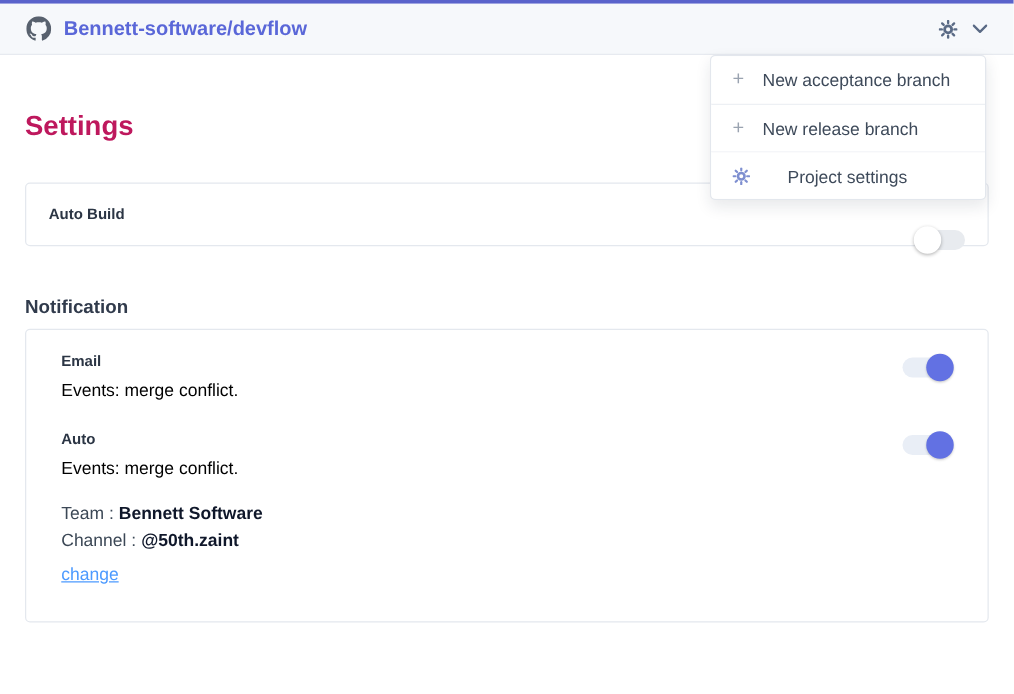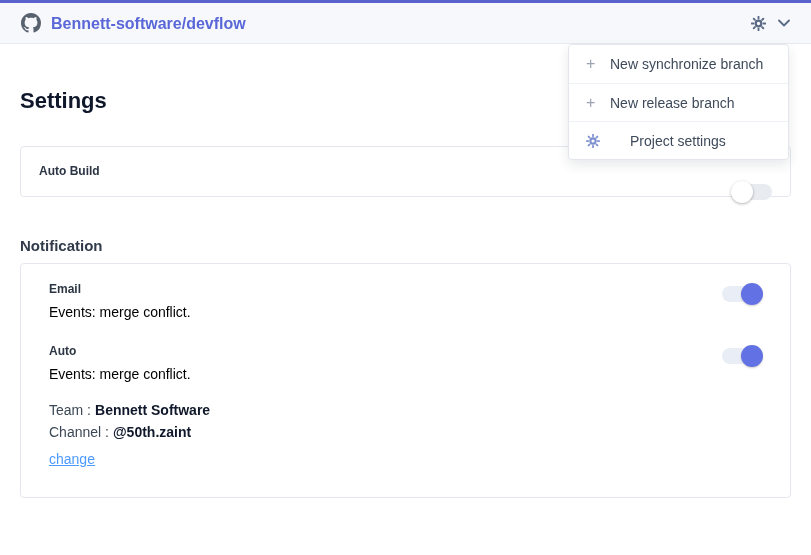--- a/index.html
+++ b/index.html
@@ -29,21 +29,21 @@
     display:flex; align-items:center; height:38px; padding:0 17px;
     font-size:14px; color:#3e4a5a; cursor:pointer; background:#fff;
   }
   .dd-item + .dd-item { border-top:1px solid #edf0f4; }
   .dd-item:first-child { border-radius:4px 4px 0 0; }
   .dd-item:last-child { border-radius:0 0 4px 4px;gap:20px; }
   .dd-icon { width:24px; flex:0 0 24px; color:#9aa3b0; font-size:16px; line-height:1; }
   .dd-icon svg { display:block; }
 
   .main { padding:0 20px; }
-  .page-title { font-size:22px; font-weight:600; color:#0f172a; margin:45px 0 0; line-height:24px; }
+  .page-title { font-size:22px; font-weight:600; color:#be185d; margin:45px 0 0; line-height:24px; }
 
   .card {
     background:#fff; border:1px solid #e4e8ee; border-radius:4px; position:relative;
   }
   .card-autobuild { margin-top:33px; padding:14px 18px 15px; }
   .card-title { font-size:12px; font-weight:600; color:#2b3544; margin:0; line-height:20px; }
   .desc { font-size:14.5px; line-height:22px; color:#3c4856; margin:5px 0 0; max-width:670px; }
   .inline-link { color:#4c9aff; text-decoration:underline; cursor:pointer; }
 
   .section-label { font-size:15px; font-weight:600; color:#313b4c; margin:40px 0 0; line-height:18px; }
@@ -98,21 +98,21 @@
       <svg width="12" height="8" viewBox="0 0 12 8" fill="none" stroke="#5a6a85" stroke-width="1.8" stroke-linecap="round" stroke-linejoin="round">
           <path d="M1 1.5l5 5 5-5"></path>
         </svg>
     </span>
   </div>
 </div>
 
 <div class="dropdown">
   <div class="dd-item">
     <span class="dd-icon">+</span>
-    <span>New synchronize branch</span>
+    <span>New acceptance branch</span>
   </div>
   <div class="dd-item">
     <span class="dd-icon">+</span>
     <span>New release branch</span>
   </div>
   <div class="dd-item">
     <span class="dd-icon">
       <svg width="14" height="14" viewBox="0 0 16 16" fill="none" stroke="#7e8fd0" stroke-width="2" stroke-linecap="round">
         <circle cx="8" cy="8" r="3" stroke-width="2.4"></circle>
         <line x1="8" y1="0.8" x2="8" y2="2.6"></line>

